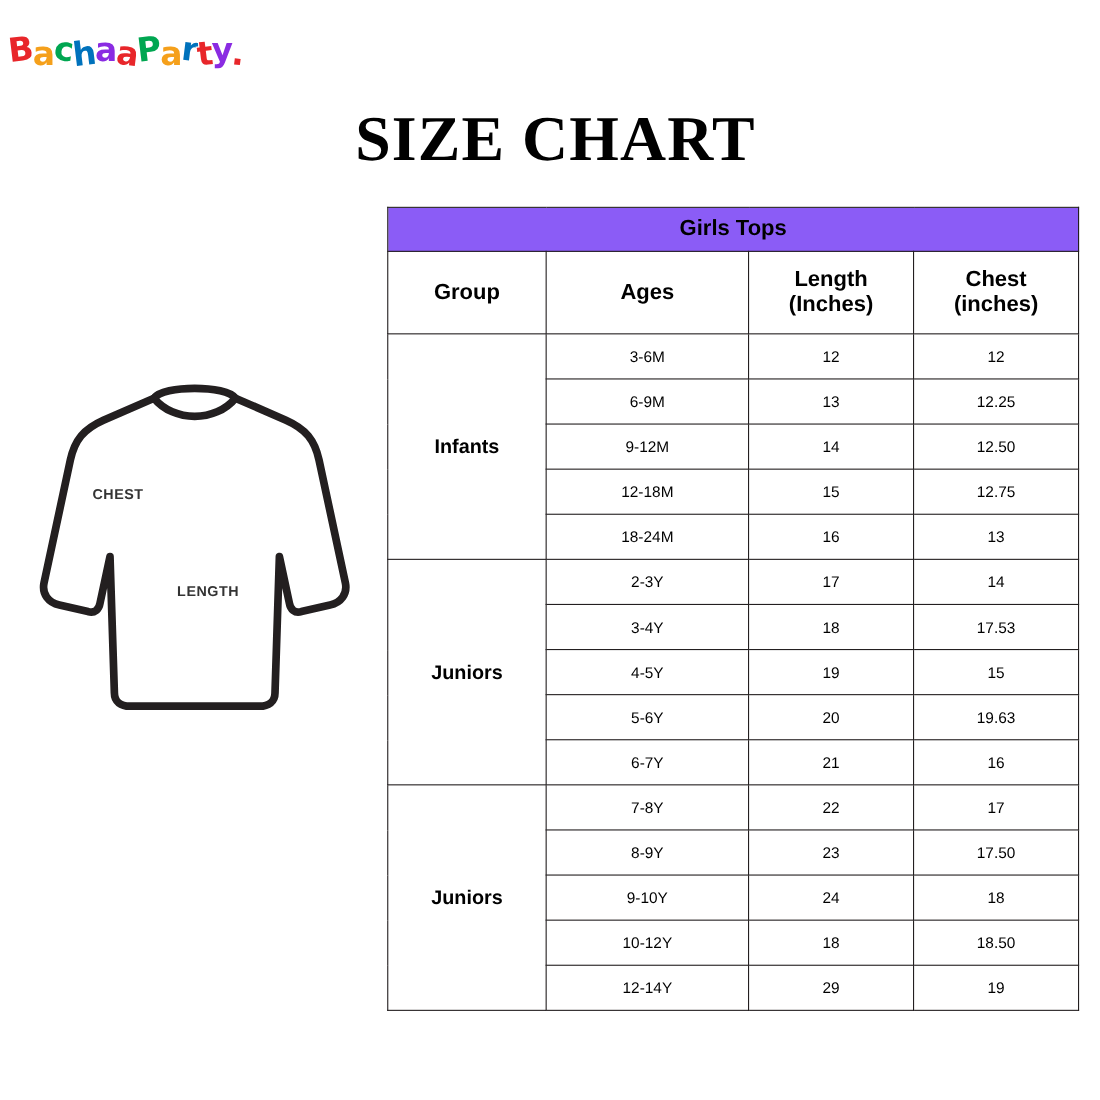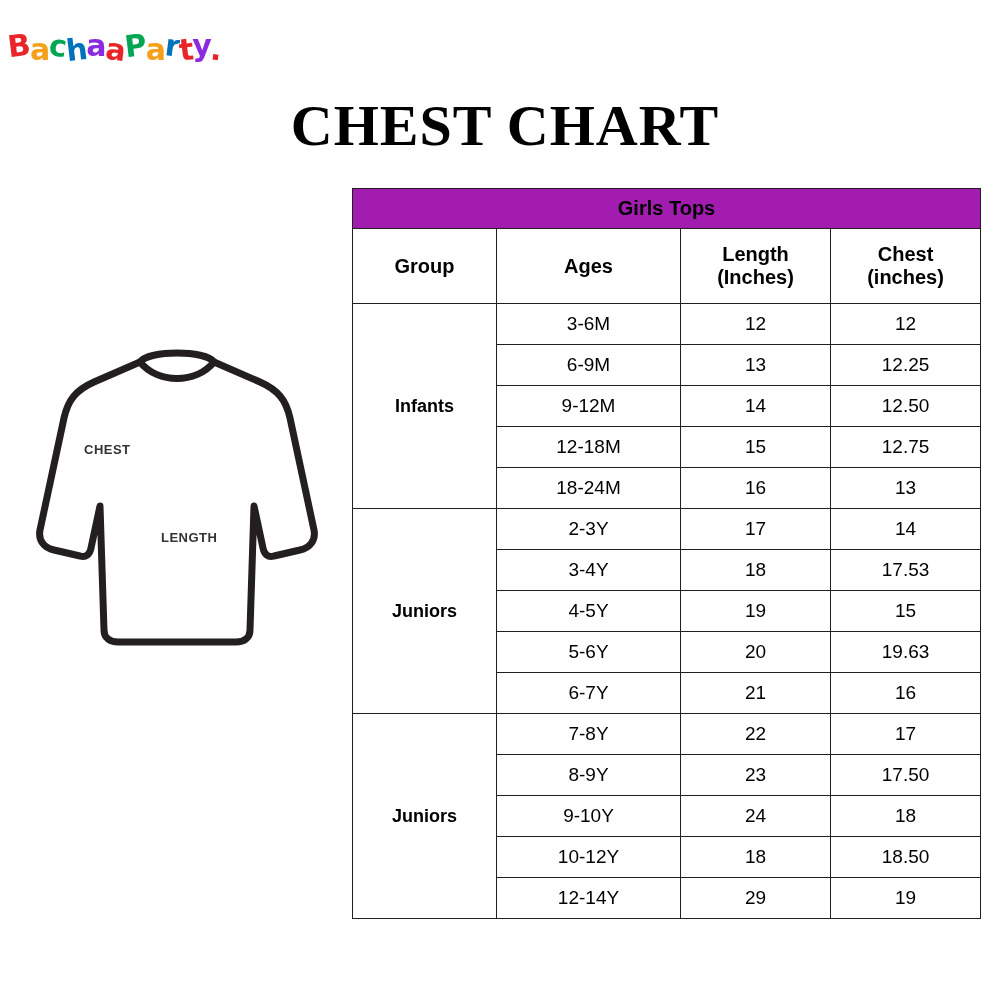--- a/index.html
+++ b/index.html
@@ -82,53 +82,53 @@
     table-layout: fixed;
   }
   #size-table td, #size-table th {
     border: 1px solid #231f20;
     text-align: center;
     vertical-align: middle;
     font-family: "Liberation Sans", sans-serif;
     color: #000000;
   }
   #size-table .banner {
-    background: #a21caf;
+    background: #8b5cf6;
     font-size: 20px;
     font-weight: bold;
     height: 37px;
   }
   #size-table .colhead {
     font-size: 20px;
     font-weight: bold;
     height: 72px;
     line-height: 1.15;
   }
   #size-table .groupcell {
     font-size: 18px;
     font-weight: bold;
   }
   #size-table .datacell {
-    font-size: 19px;
+    font-size: 14px;
     height: 38px;
     text-align: center;
   }
   .col-group { width: 144px; }
   .col-ages  { width: 184px; }
   .col-len   { width: 150px; }
   .col-chest { width: 150px; }
 </style>
 </head>
 <body>
 
 <div id="brand-logo">
   <div class="logo-word"><span class="lw" style="color: rgb(232, 38, 42); transform: rotate(-7deg) translateY(-2px);">B</span><span class="lw" style="color: rgb(245, 160, 27); transform: rotate(0deg) translateY(2px);">a</span><span class="lw" style="color: rgb(0, 166, 81); transform: rotate(7deg) translateY(-2px);">c</span><span class="lw" style="color: rgb(0, 114, 188); transform: rotate(-7deg) translateY(2px);">h</span><span class="lw" style="color: rgb(138, 43, 226); transform: rotate(0deg) translateY(-2px);">a</span><span class="lw" style="color: rgb(232, 38, 42); transform: rotate(7deg) translateY(2px);">a</span><span class="lw" style="color: rgb(0, 166, 81); transform: rotate(-7deg) translateY(-2px);">P</span><span class="lw" style="color: rgb(245, 160, 27); transform: rotate(0deg) translateY(2px);">a</span><span class="lw" style="color: rgb(0, 114, 188); transform: rotate(7deg) translateY(-2px);">r</span><span class="lw" style="color: rgb(232, 38, 42); transform: rotate(-7deg) translateY(2px);">t</span><span class="lw" style="color: rgb(138, 43, 226); transform: rotate(0deg) translateY(-2px);">y</span><span class="lw" style="color: rgb(232, 38, 42); transform: rotate(7deg) translateY(2px);">.</span></div>
 </div>
 
-<div id="page-title">CHEST CHART</div>
+<div id="page-title">SIZE CHART</div>
 
 <div id="garment-figure">
   <svg width="300" height="340" viewBox="0 0 300 340">
 
     <line x1="35" y1="140" x2="238" y2="140" stroke="#bfbfbf" stroke-width="7"></line>
     <line x1="201" y1="36" x2="190" y2="290" stroke="#bfbfbf" stroke-width="7"></line>
 
     <path d="M112 32
              C 120 20, 178 20, 186 32
              L 232 52

